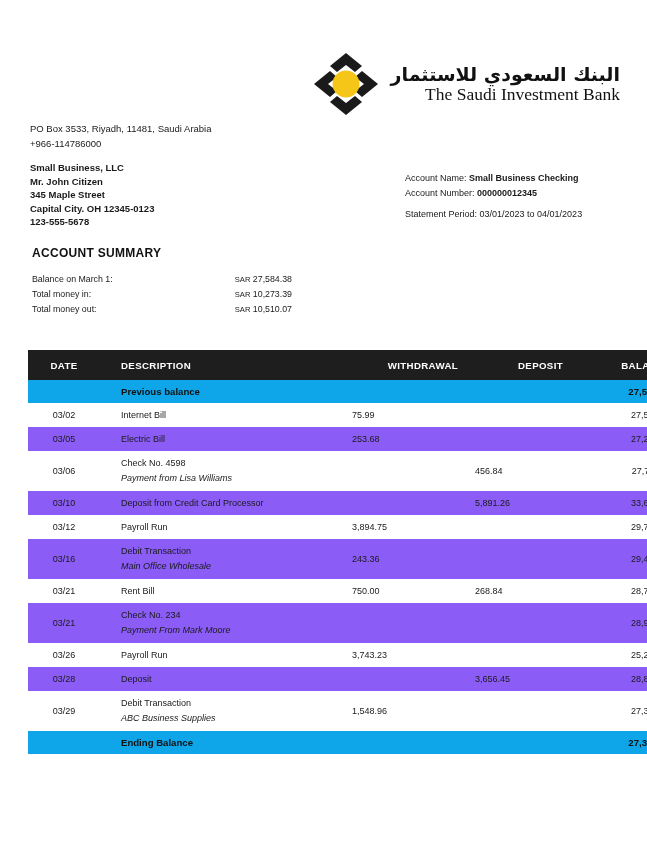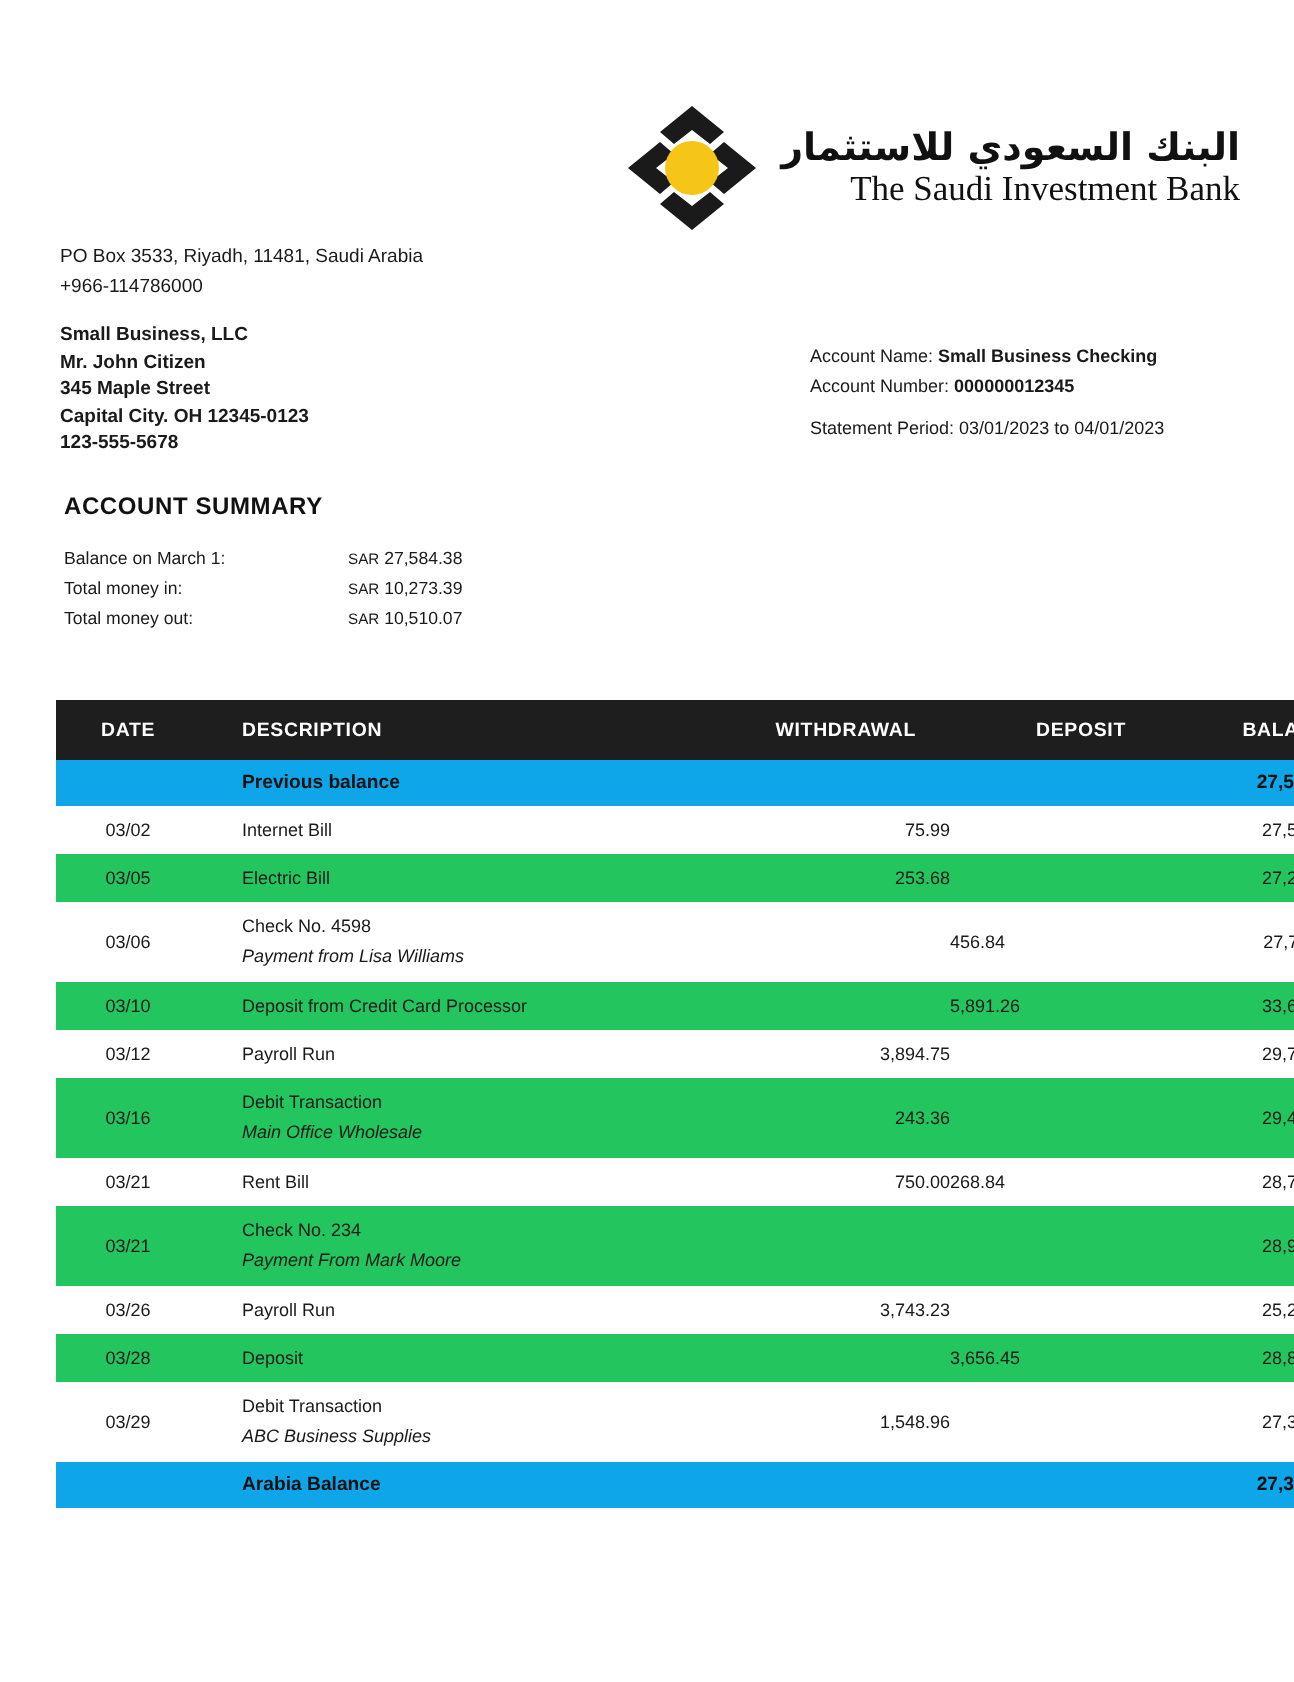--- a/index.html
+++ b/index.html
@@ -106,20 +106,21 @@
   .summary-list {
     position: absolute;
     left: 32px;
     top: 272px;
     width: 260px;
     font-size: 8.8px;
     line-height: 15.2px;
   }
   .summary-row {
     display: flex;
+    justify-content: space-between;
   }
   .summary-row .s-label { width: 142px; }
   .summary-row .s-value { white-space: nowrap; }
   .cur { font-size: 7.6px; }
 
   
   .txn-table {
     position: absolute;
     left: 28px;
     top: 350px;
@@ -144,25 +145,25 @@
   .th-balance     { width: 94px;  text-align: right; padding-right: 9px !important; }
 
   .txn-table td {
     font-size: 9px;
     color: #1a1a1a;
     vertical-align: middle;
     padding: 0;
   }
   .c-date   { text-align: center; }
   .c-desc   { padding-left: 21px !important; }
-  .c-wd     { text-align: right; padding-left: 17px !important; }
+  .c-wd     { text-align: left; padding-left: 17px !important; }
   .c-dep    { text-align: left; padding-right: 14px !important; }
   .c-bal    { text-align: right; padding-right: 9px !important; }
 
-  tr.row-alt td { background: #22c55e; }
+  tr.row-alt td { background: #8b5cf6; }
   tr.row-plain td { background: #ffffff; }
 
   tr.row-1 td { height: 24px; }
   tr.row-2 td { height: 40px; }
 
   .desc-main { display: block; line-height: 14px; }
   .desc-sub  { display: block; font-style: italic; line-height: 16px; }
 
   tr.band td {
     background: #0ea5e9;
@@ -376,21 +377,21 @@
         <span class="desc-main">Debit Transaction</span>
         <span class="desc-sub">ABC Business Supplies</span>
       </td>
       <td class="c-wd">1,548.96</td>
       <td class="c-dep"></td>
       <td class="c-bal">27,347.70</td>
     </tr>
 
     <tr class="band">
       <td class="c-date"></td>
-      <td class="c-desc">Arabia Balance</td>
+      <td class="c-desc">Ending Balance</td>
       <td class="c-wd"></td>
       <td class="c-dep"></td>
       <td class="c-bal">27,347.70</td>
     </tr>
   </tbody>
 </table>
 
 <div class="watermark"></div>
 
 </body></html>

